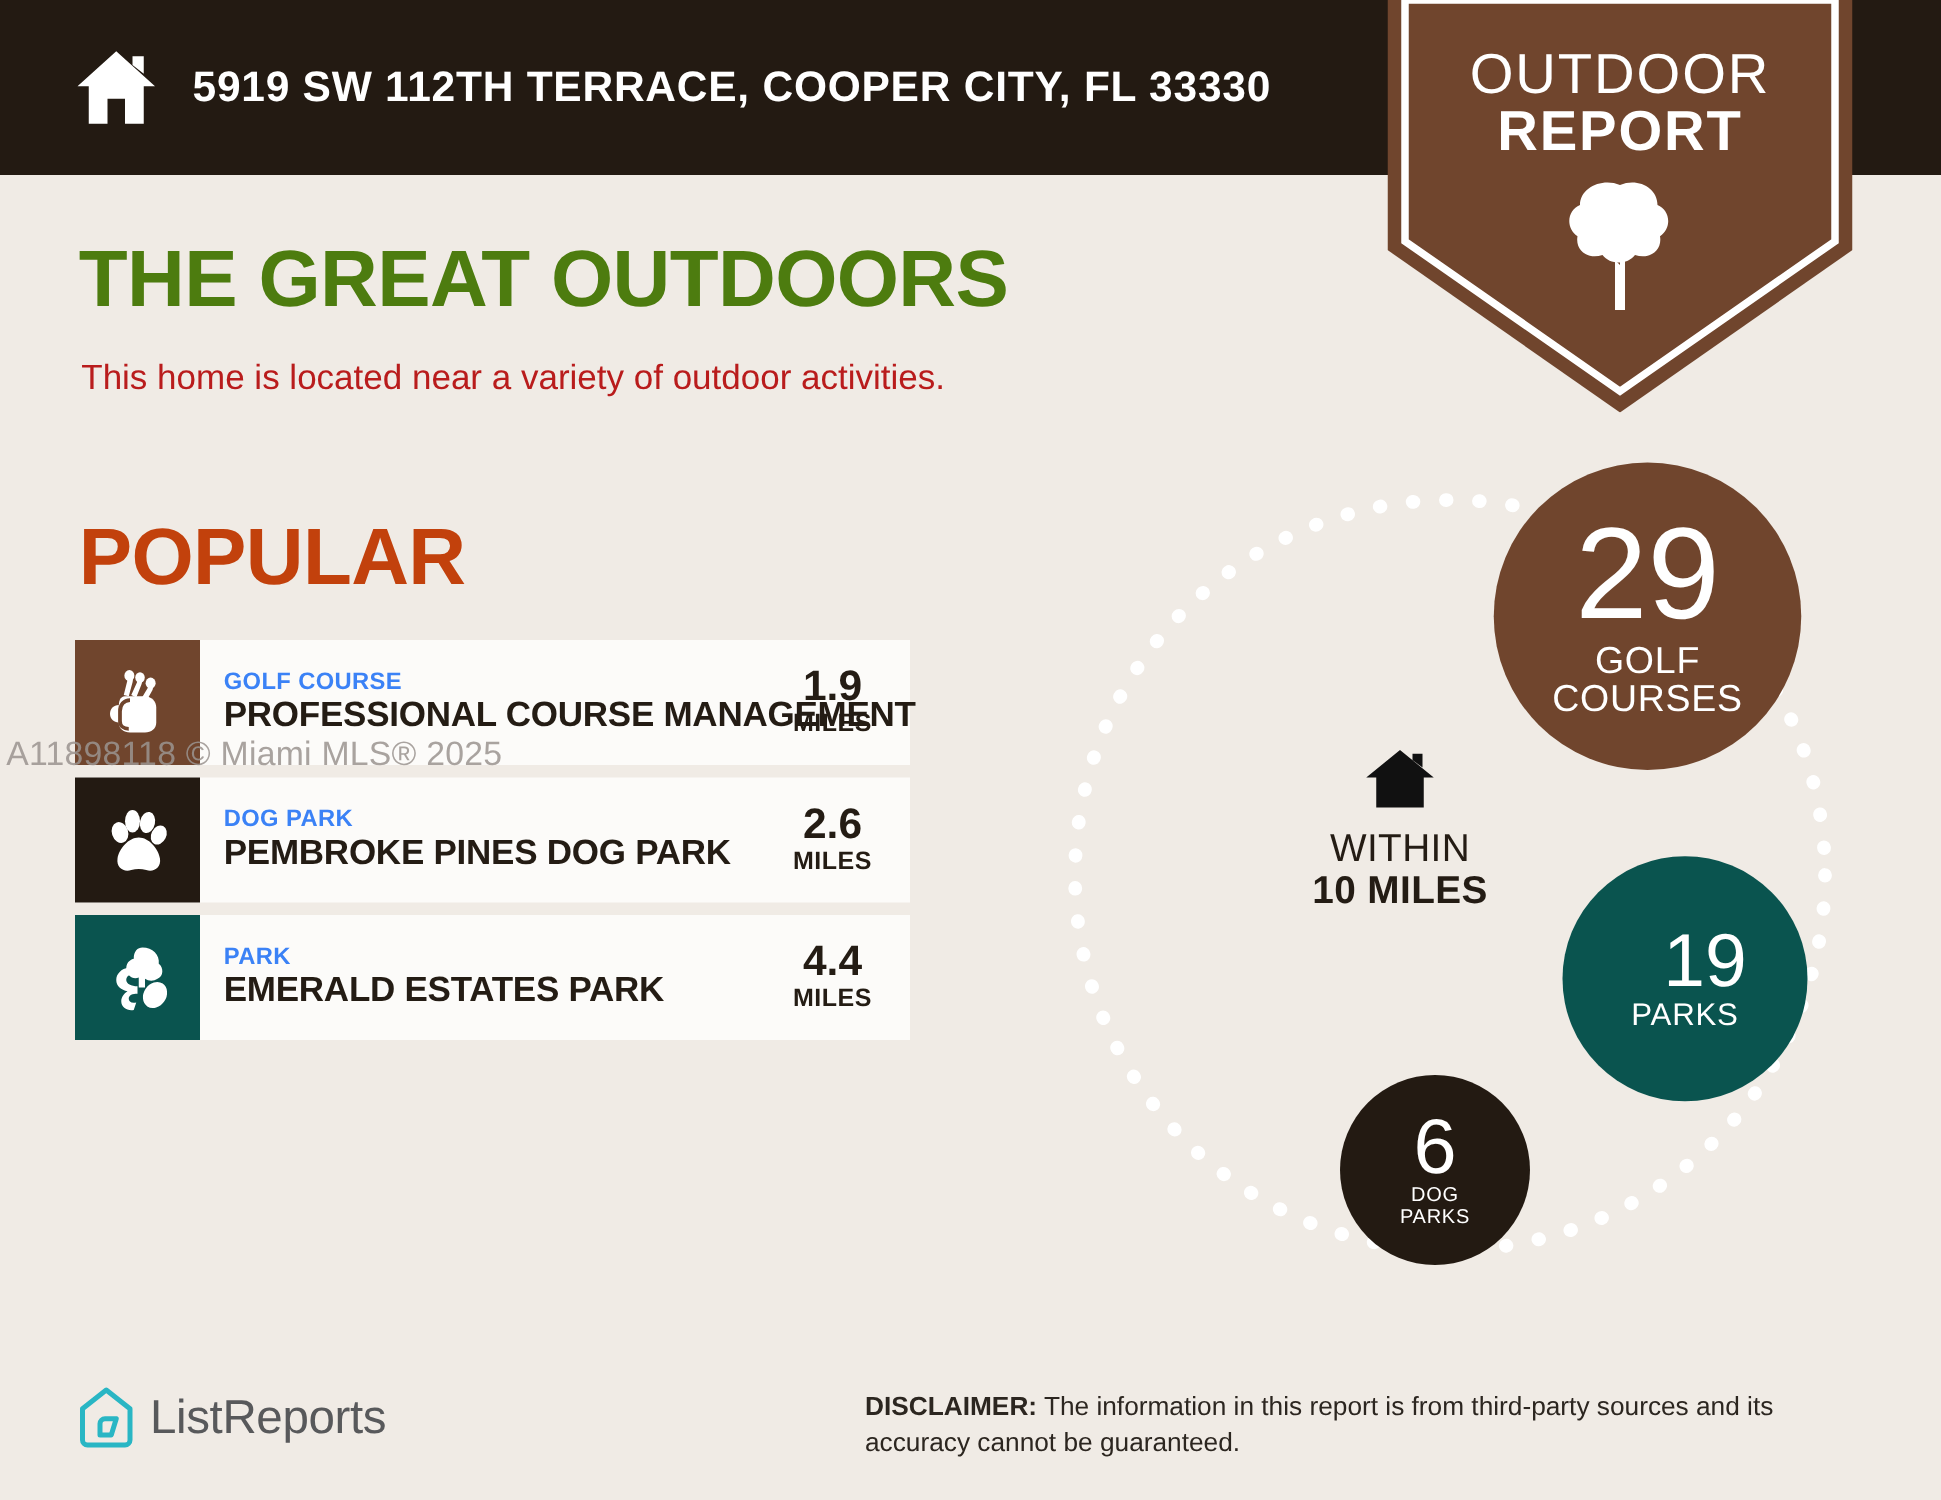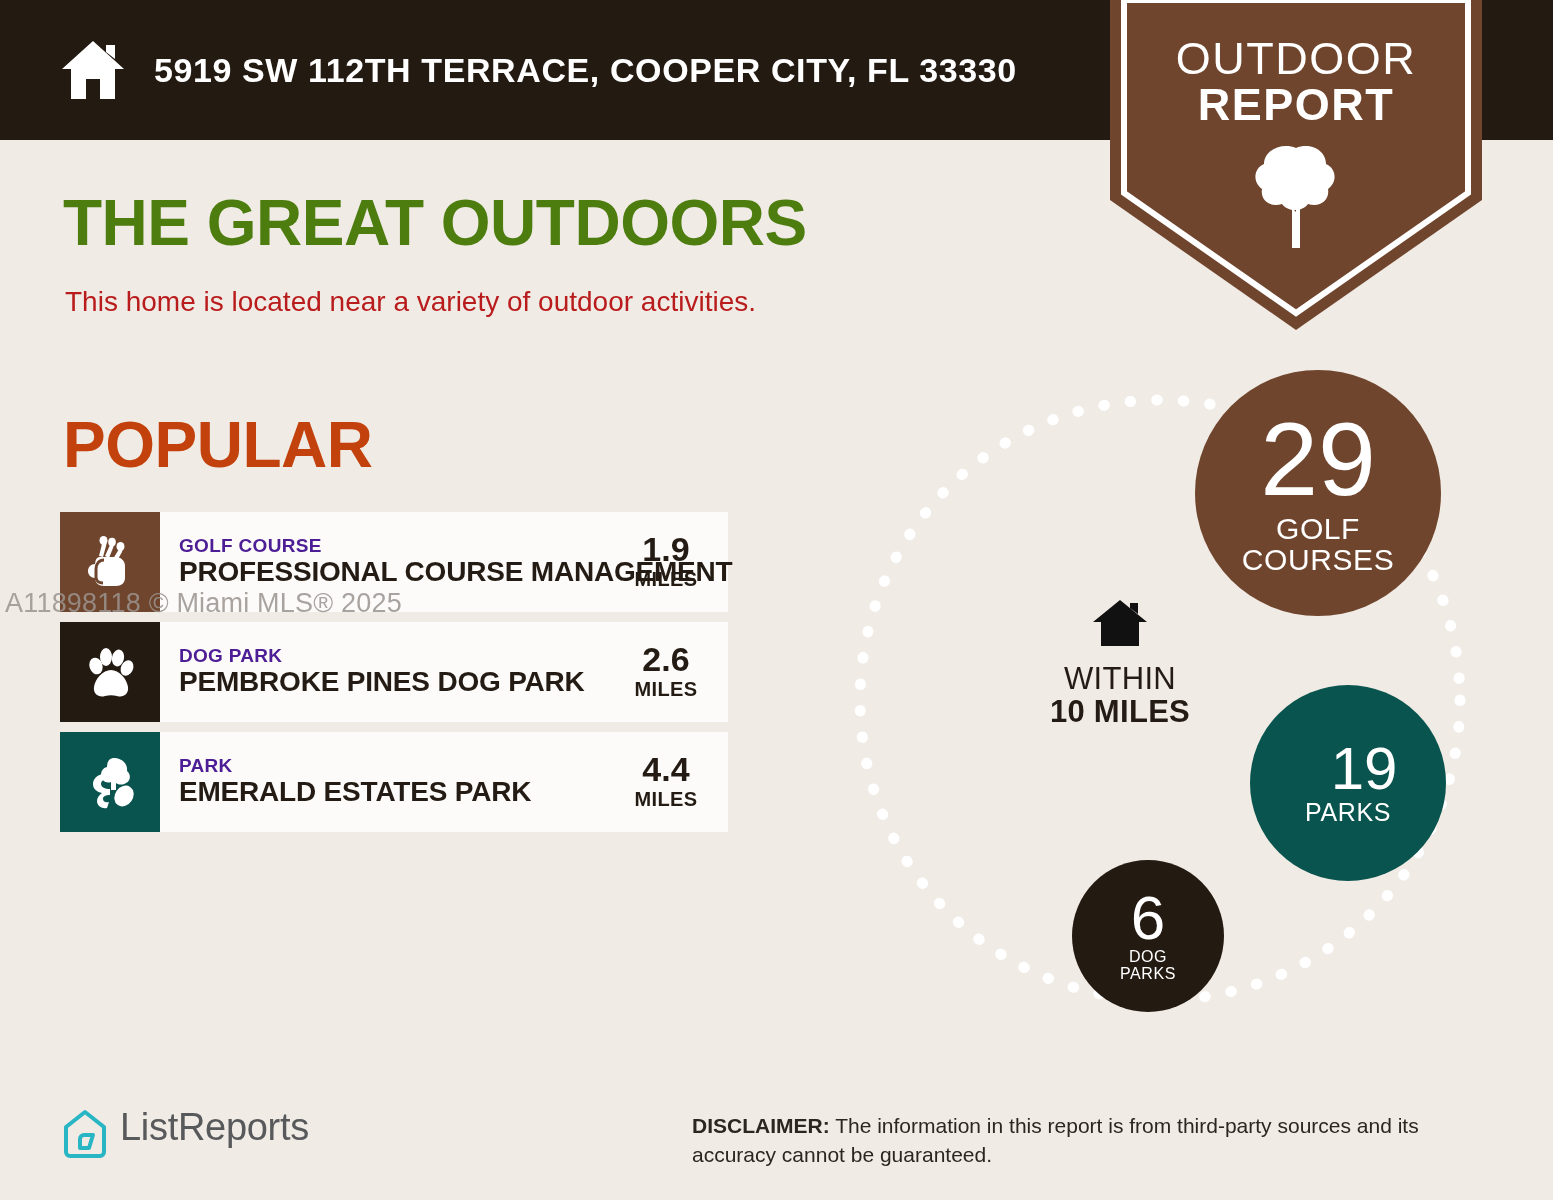--- a/index.html
+++ b/index.html
@@ -64,21 +64,21 @@
   .pico{
     flex:0 0 100px;width:100px;height:100px;
     display:flex;align-items:center;justify-content:center;
   }
   .pico svg{width:56px;height:56px;display:block;}
   .pbody{
     flex:1 1 auto;display:flex;flex-direction:column;justify-content:center;
     padding-left:19px;min-width:0;
   }
   .pcat{
-    font-size:19px;font-weight:700;color:#4c1d95;letter-spacing:0.3px;
+    font-size:19px;font-weight:700;color:#3b82f6;letter-spacing:0.3px;
     line-height:1.08;text-transform:uppercase;
   }
   .pname{
     font-size:28px;font-weight:700;color:#241C14;letter-spacing:-0.2px;
     line-height:1.1;text-transform:uppercase;white-space:nowrap;
   }
   .pdist{
     flex:0 0 96px;display:flex;flex-direction:column;
     align-items:center;justify-content:center;padding-right:14px;
   }
@@ -119,21 +119,21 @@
   .center-block{
     position:absolute;left:195px;top:238px;width:210px;text-align:center;
   }
   .center-block svg{width:56px;height:50px;display:block;margin:0 auto 14px;}
   .cw1{font-size:31px;font-weight:400;color:#241C14;line-height:1.08;letter-spacing:0.3px;}
   .cw2{font-size:31px;font-weight:700;color:#241C14;line-height:1.1;letter-spacing:0.3px;}
 
   
   .footer-logo{
     position:absolute;left:62px;top:1108px;
-    display:flex;align-items:flex-start;gap:12px;
+    display:flex;align-items:center;gap:12px;
   }
   .footer-logo svg{width:46px;height:52px;display:block;}
   .lr-text{font-size:38px;font-weight:400;color:#58595B;letter-spacing:-0.3px;line-height:1;}
 
   .disclaimer{
     position:absolute;left:692px;top:1112px;width:812px;
     font-size:21px;color:#2C2620;line-height:1.38;
   }
   .disclaimer b{font-weight:700;}
 </style>

